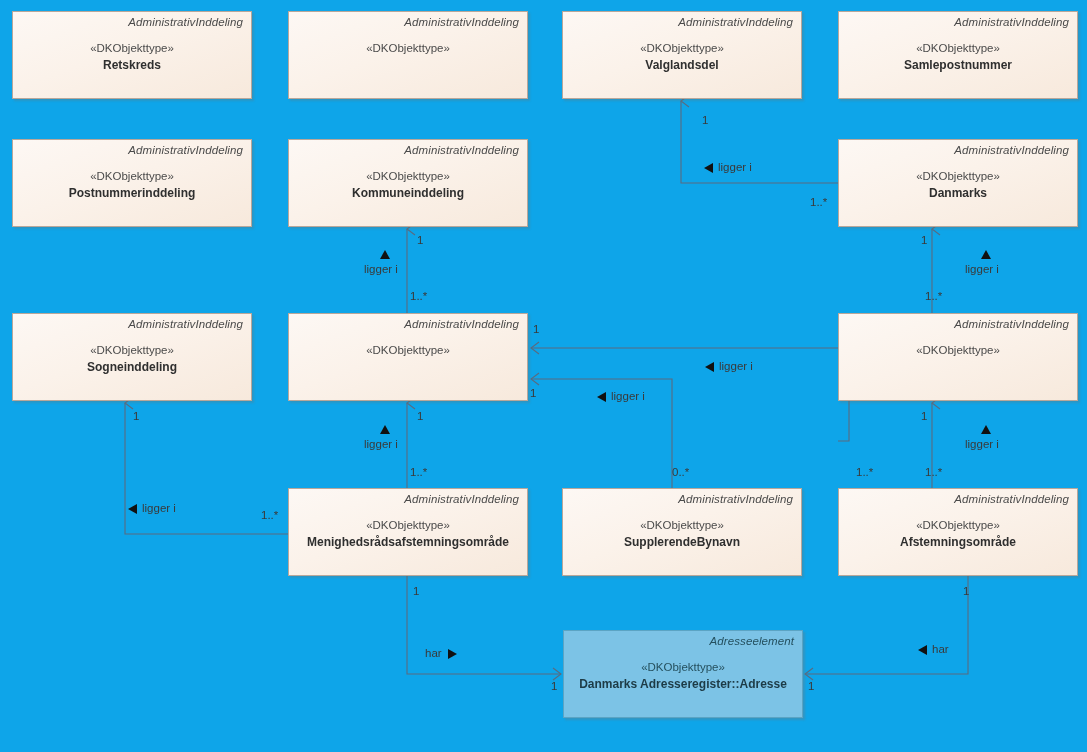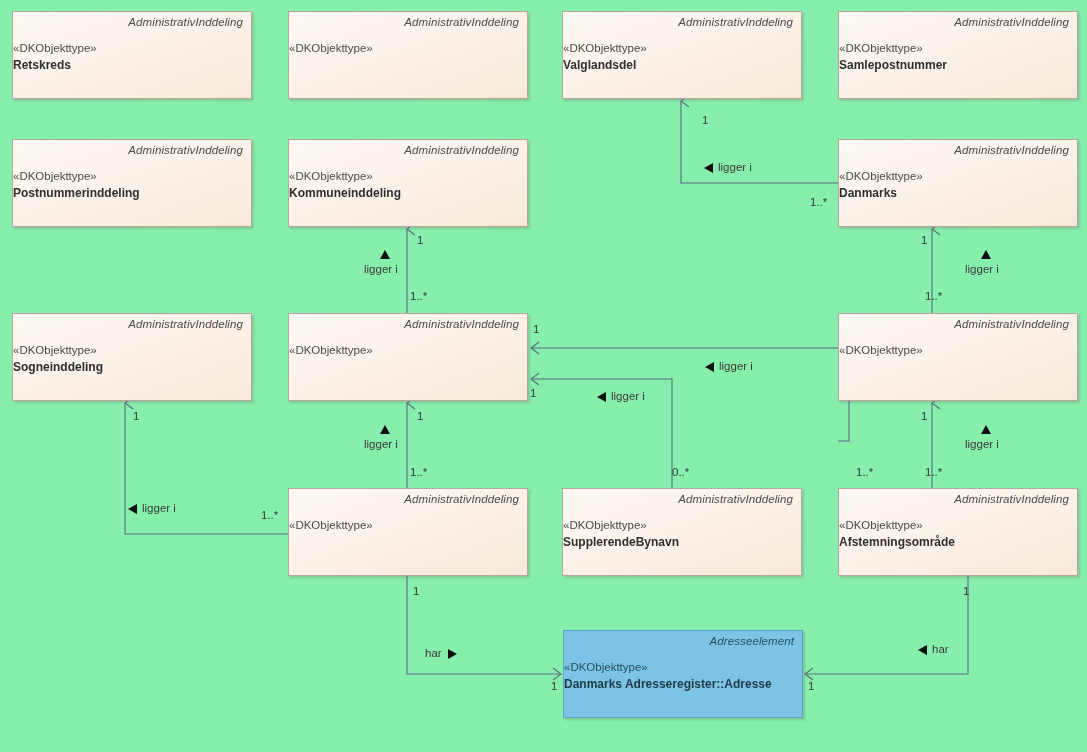--- a/index.html
+++ b/index.html
@@ -1,18 +1,18 @@
 <!DOCTYPE html>
 <html><head>
 <meta charset="utf-8">
 <title>UML Class Diagram</title>
 <style>
   html,body{margin:0;padding:0;background:#ffffff;}
   body{font-family:"Liberation Sans","DejaVu Sans",sans-serif;}
-  #canvas{position:relative;width:1087px;height:752px;background:#86efac;overflow:hidden;}
+  #canvas{position:relative;width:1087px;height:752px;background:#0ea5e9;overflow:hidden;}
   svg.links{position:absolute;left:0;top:0;width:1087px;height:752px;pointer-events:none;}
 
   .uml-class{
     position:absolute;
     box-sizing:border-box;
     border:1px solid #b9a79a;
     background:linear-gradient(160deg,#fdf8f4 0%,#fbf2ea 45%,#f7e9dc 100%);
     box-shadow:2px 2px 2px rgba(120,110,100,.28);
     color:#3b3b3b;
   }
@@ -29,21 +29,21 @@
     font-size:11.5px;
     color:#4a4a4a;
     letter-spacing:.1px;
     white-space:nowrap;
   }
   .uml-class.adresse .pkg{color:#24505f;}
   .body-txt{
     position:absolute;
     left:0;right:0;
     top:28px;
-    text-align:left;
+    text-align:center;
     line-height:17px;
   }
   .stereo{font-size:11.5px;color:#4a4a4a;display:block;}
   .uml-class.adresse .stereo{color:#25505e;}
   .cname{font-size:12px;font-weight:bold;color:#2f2f2f;display:block;margin-top:0;}
   .uml-class.adresse .cname{color:#1d3b46;}
 
   .edge-label{
     position:absolute;
     font-size:11.5px;
@@ -178,20 +178,21 @@
     <span class="pkg">AdministrativInddeling</span>
     <div class="body-txt">
       <span class="stereo">«DKObjekttype»</span>
     </div>
   </div>
 
   <div class="uml-class" style="left:288px;top:488px;width:240px;height:88px;">
     <span class="pkg">AdministrativInddeling</span>
     <div class="body-txt">
       <span class="stereo">«DKObjekttype»</span>
+      <span class="cname">Menighedsrådsafstemningsområde</span>
     </div>
   </div>
 
   <div class="uml-class" style="left:562px;top:488px;width:240px;height:88px;">
     <span class="pkg">AdministrativInddeling</span>
     <div class="body-txt">
       <span class="stereo">«DKObjekttype»</span>
       <span class="cname">SupplerendeBynavn</span>
     </div>
   </div>

